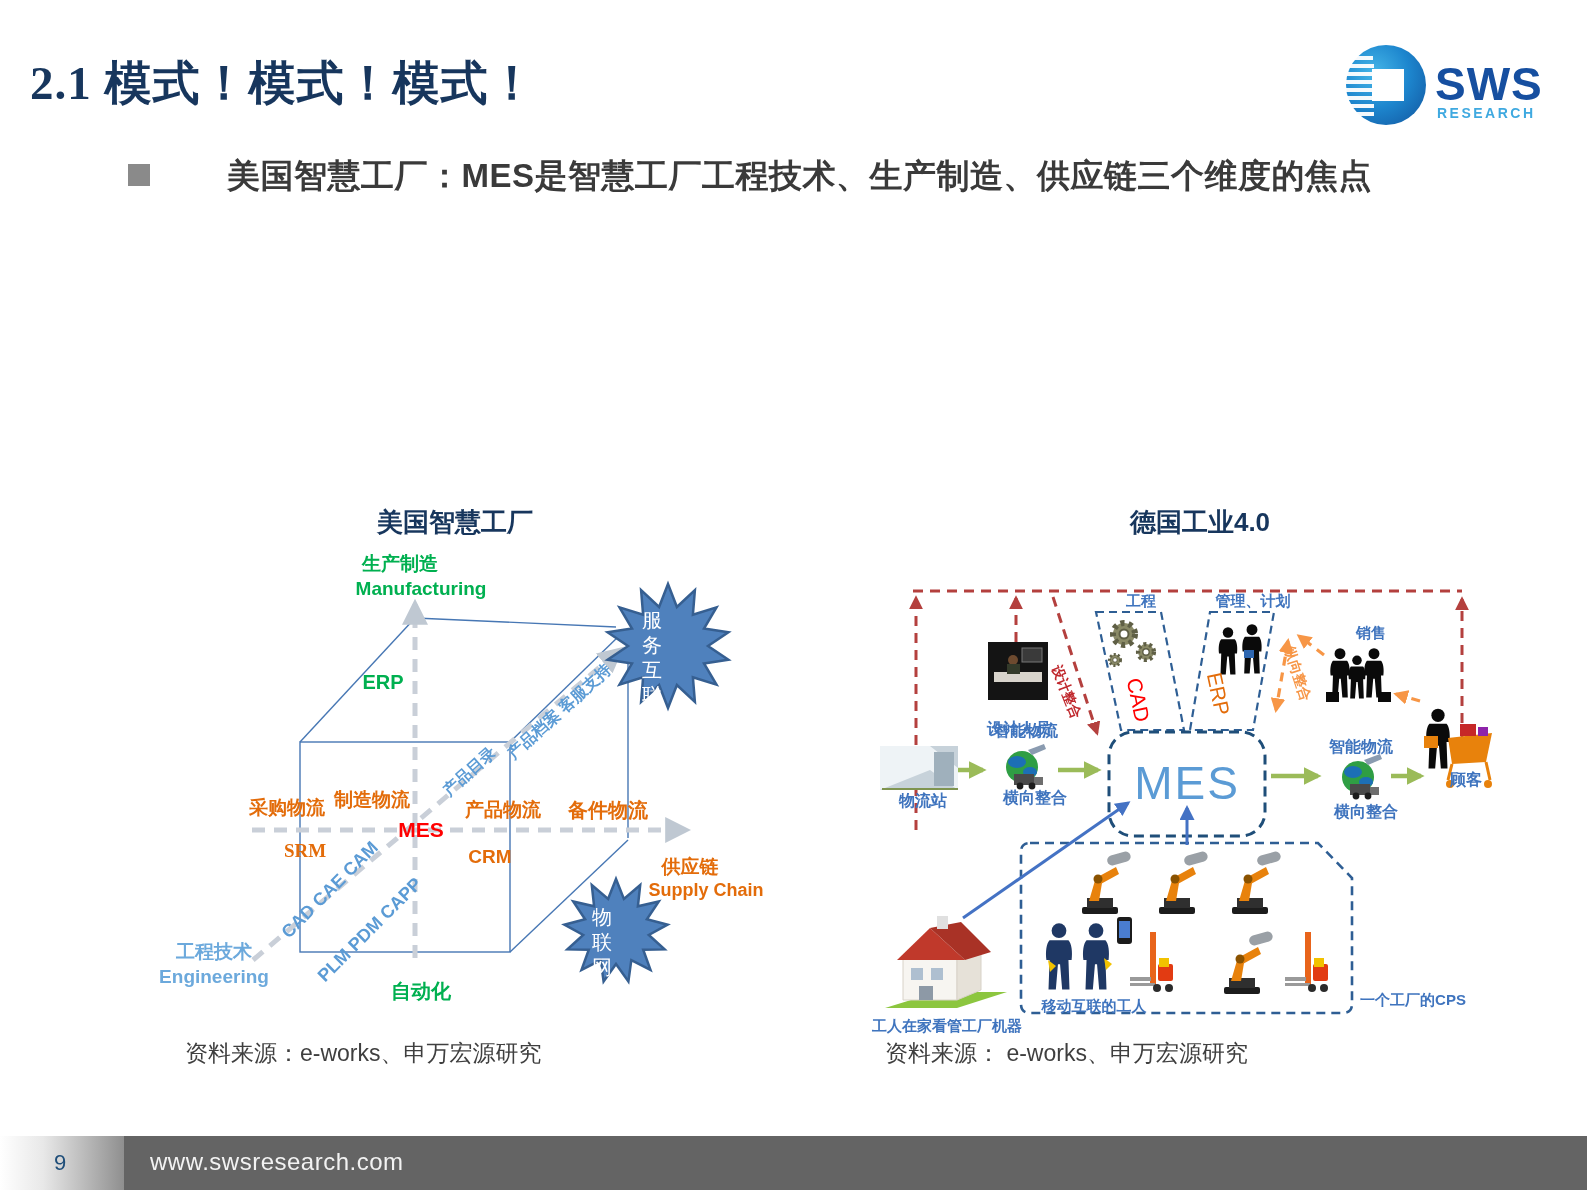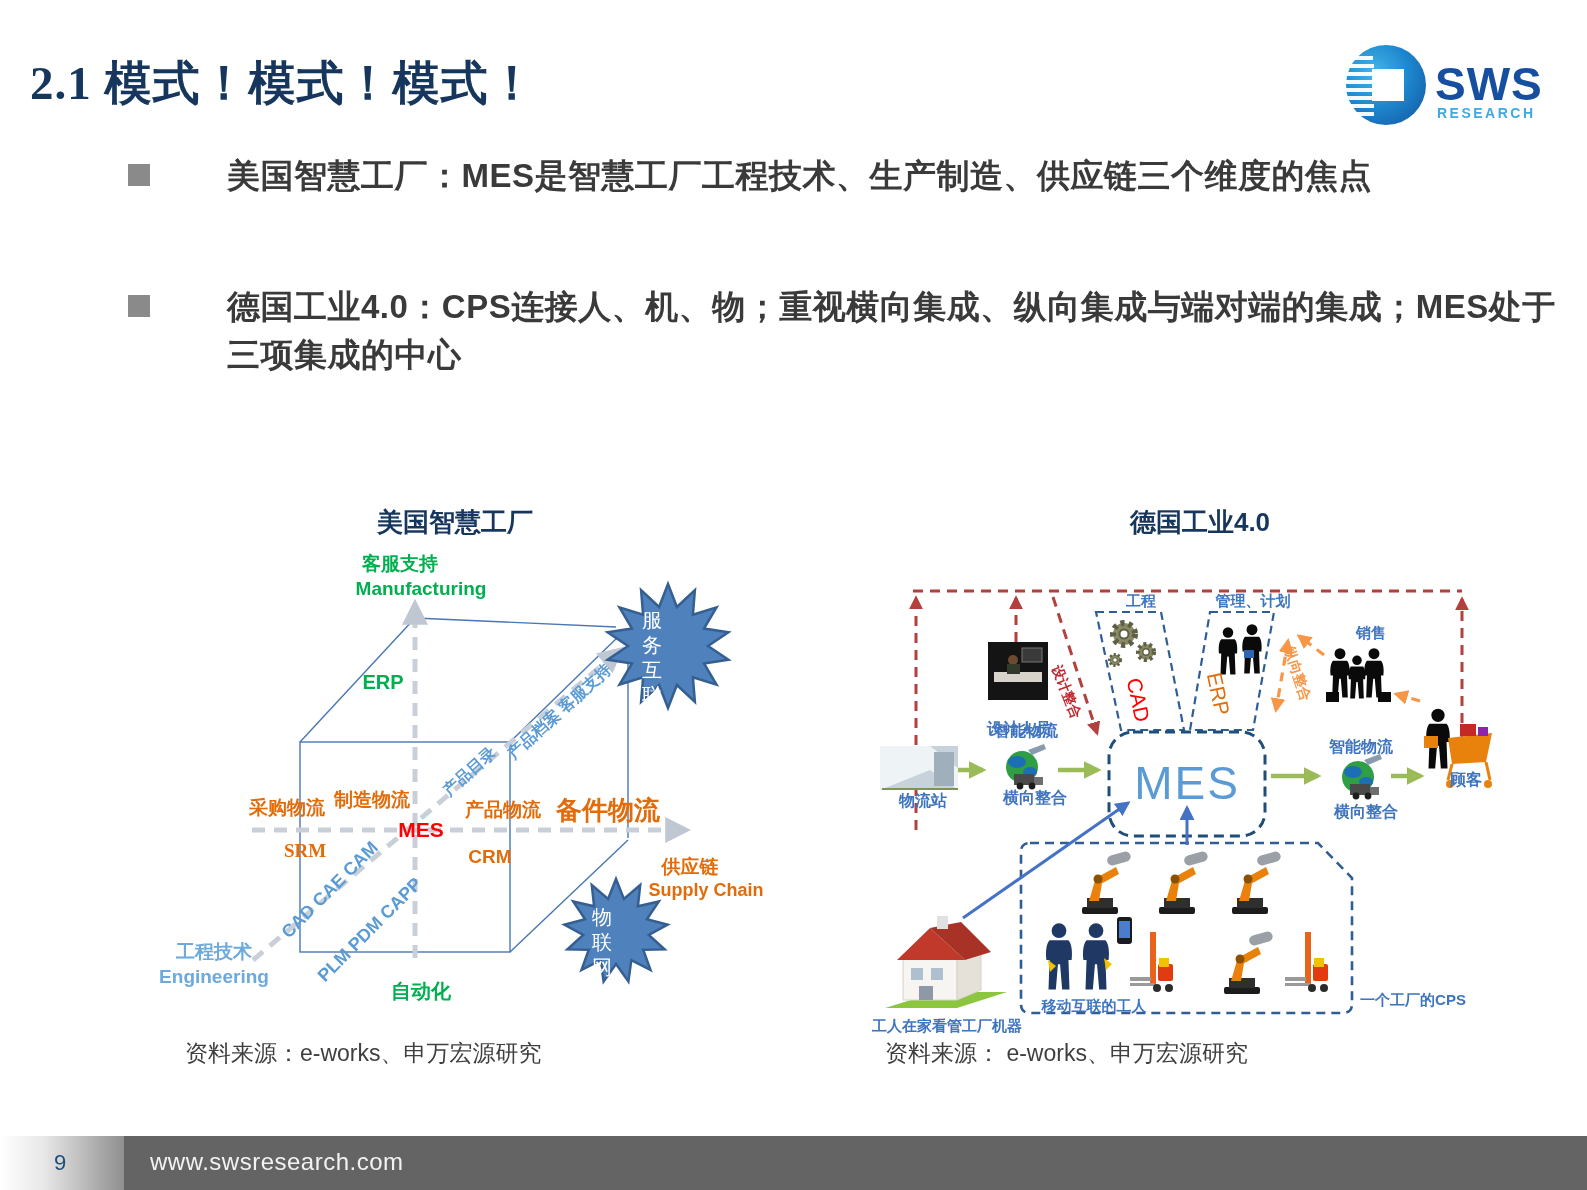--- a/index.html
+++ b/index.html
@@ -59,24 +59,20 @@
       <rect x="32" y="27" width="32" height="32" fill="#ffffff"></rect>
     </g>
     <text x="95" y="58" font-family="Liberation Sans,sans-serif" font-size="46" font-weight="bold" fill="#164FA0" letter-spacing="1">SWS</text>
     <text x="97" y="76" font-family="Liberation Sans,sans-serif" font-size="14" font-weight="bold" fill="#3FA9E0" letter-spacing="2.5">RESEARCH</text>
   </svg>
 
   <div class="bullet-row" style="top:152px;">
     <div class="bullet-sq"></div>
     <div class="bullet-text">美国智慧工厂：MES是智慧工厂工程技术、生产制造、供应链三个维度的焦点</div>
   </div>
-  <div class="bullet-row" style="top:283px;">
-    <div class="bullet-sq"></div>
-    <div class="bullet-text">德国工业4.0：CPS连接人、机、物；重视横向集成、纵向集成与端对端的集成；MES处于三项集成的中心</div>
-  </div>
 
   <svg width="1587" height="1190" viewBox="0 0 1587 1190">
     <defs>
       <marker id="mGray" viewBox="0 0 10 10" refX="8" refY="5" markerWidth="5.2" markerHeight="5.2" orient="auto">
           <path d="M0,0 L10,5 L0,10 z" fill="#BFC8D2"></path>
         </marker>
       <marker id="mRed" viewBox="0 0 10 10" refX="8" refY="5" markerWidth="4.6" markerHeight="4.6" orient="auto">
           <path d="M0,0 L10,5 L0,10 z" fill="#B4403E"></path>
         </marker>
       <marker id="mRedS" viewBox="0 0 10 10" refX="8" refY="5" markerWidth="4.6" markerHeight="4.6" orient="auto-start-reverse">
@@ -264,31 +260,31 @@
       <use href="#robot" transform="translate(1177,882)"></use>
       <use href="#robot" transform="translate(1250,882)"></use>
       <use href="#robot" transform="translate(1242,962)"></use>
 
       <use href="#forklift" transform="translate(1152,962)"></use>
       <use href="#forklift" transform="translate(1307,962)"></use>
     </g>
   </svg>
 
   <div class="lbl diagram-title" style="left:455px;top:522px;">美国智慧工厂</div>
-  <div class="lbl green" style="left:400px;top:564px;font-size:19px;">客服支持</div>
+  <div class="lbl green" style="left:400px;top:564px;font-size:19px;">生产制造</div>
   <div class="lbl green" style="left:421px;top:589px;font-size:19px;">Manufacturing</div>
   <div class="lbl green" style="left:383px;top:682px;font-size:20px;">ERP</div>
   <div class="burst-text" style="left:642px;top:608px;width:38px;">服务互联网</div>
   <div class="lbl blue" style="left:470px;top:772px;font-size:16px;transform:translate(-50%,-50%) rotate(-42deg);">产品目录</div>
   <div class="lbl blue" style="left:560px;top:712px;font-size:16px;transform:translate(-50%,-50%) rotate(-42deg);">产品档案 客服支持</div>
   <div class="lbl orange" style="left:287px;top:808px;font-size:19px;">采购物流</div>
   <div class="lbl orange" style="left:372px;top:800px;font-size:19px;">制造物流</div>
   <div class="lbl red" style="left:421px;top:830px;font-size:21px;">MES</div>
   <div class="lbl orange" style="left:503px;top:810px;font-size:19px;">产品物流</div>
-  <div class="lbl orange" style="left:608px;top:810px;font-size:26px;">备件物流</div>
+  <div class="lbl orange" style="left:608px;top:810px;font-size:20px;">备件物流</div>
   <div class="lbl orange" style="left:305px;top:851px;font-size:19px;font-family:Liberation Serif, serif;">SRM</div>
   <div class="lbl orange" style="left:490px;top:857px;font-size:19px;">CRM</div>
   <div class="lbl blue" style="left:330px;top:890px;font-size:18px;transform:translate(-50%,-50%) rotate(-45deg);">CAD CAE CAM</div>
   <div class="lbl blue" style="left:370px;top:930px;font-size:18px;transform:translate(-50%,-50%) rotate(-45deg);">PLM PDM CAPP</div>
   <div class="lbl lblue" style="left:214px;top:952px;font-size:19px;">工程技术</div>
   <div class="lbl lblue" style="left:214px;top:977px;font-size:19px;">Engineering</div>
   <div class="lbl green" style="left:421px;top:991px;font-size:20px;">自动化</div>
   <div class="lbl orange" style="left:690px;top:867px;font-size:19px;">供应链</div>
   <div class="lbl orange" style="left:706px;top:890px;font-size:18px;">Supply Chain</div>
   <div class="burst-text" style="left:592px;top:905px;width:38px;">物联网</div>

